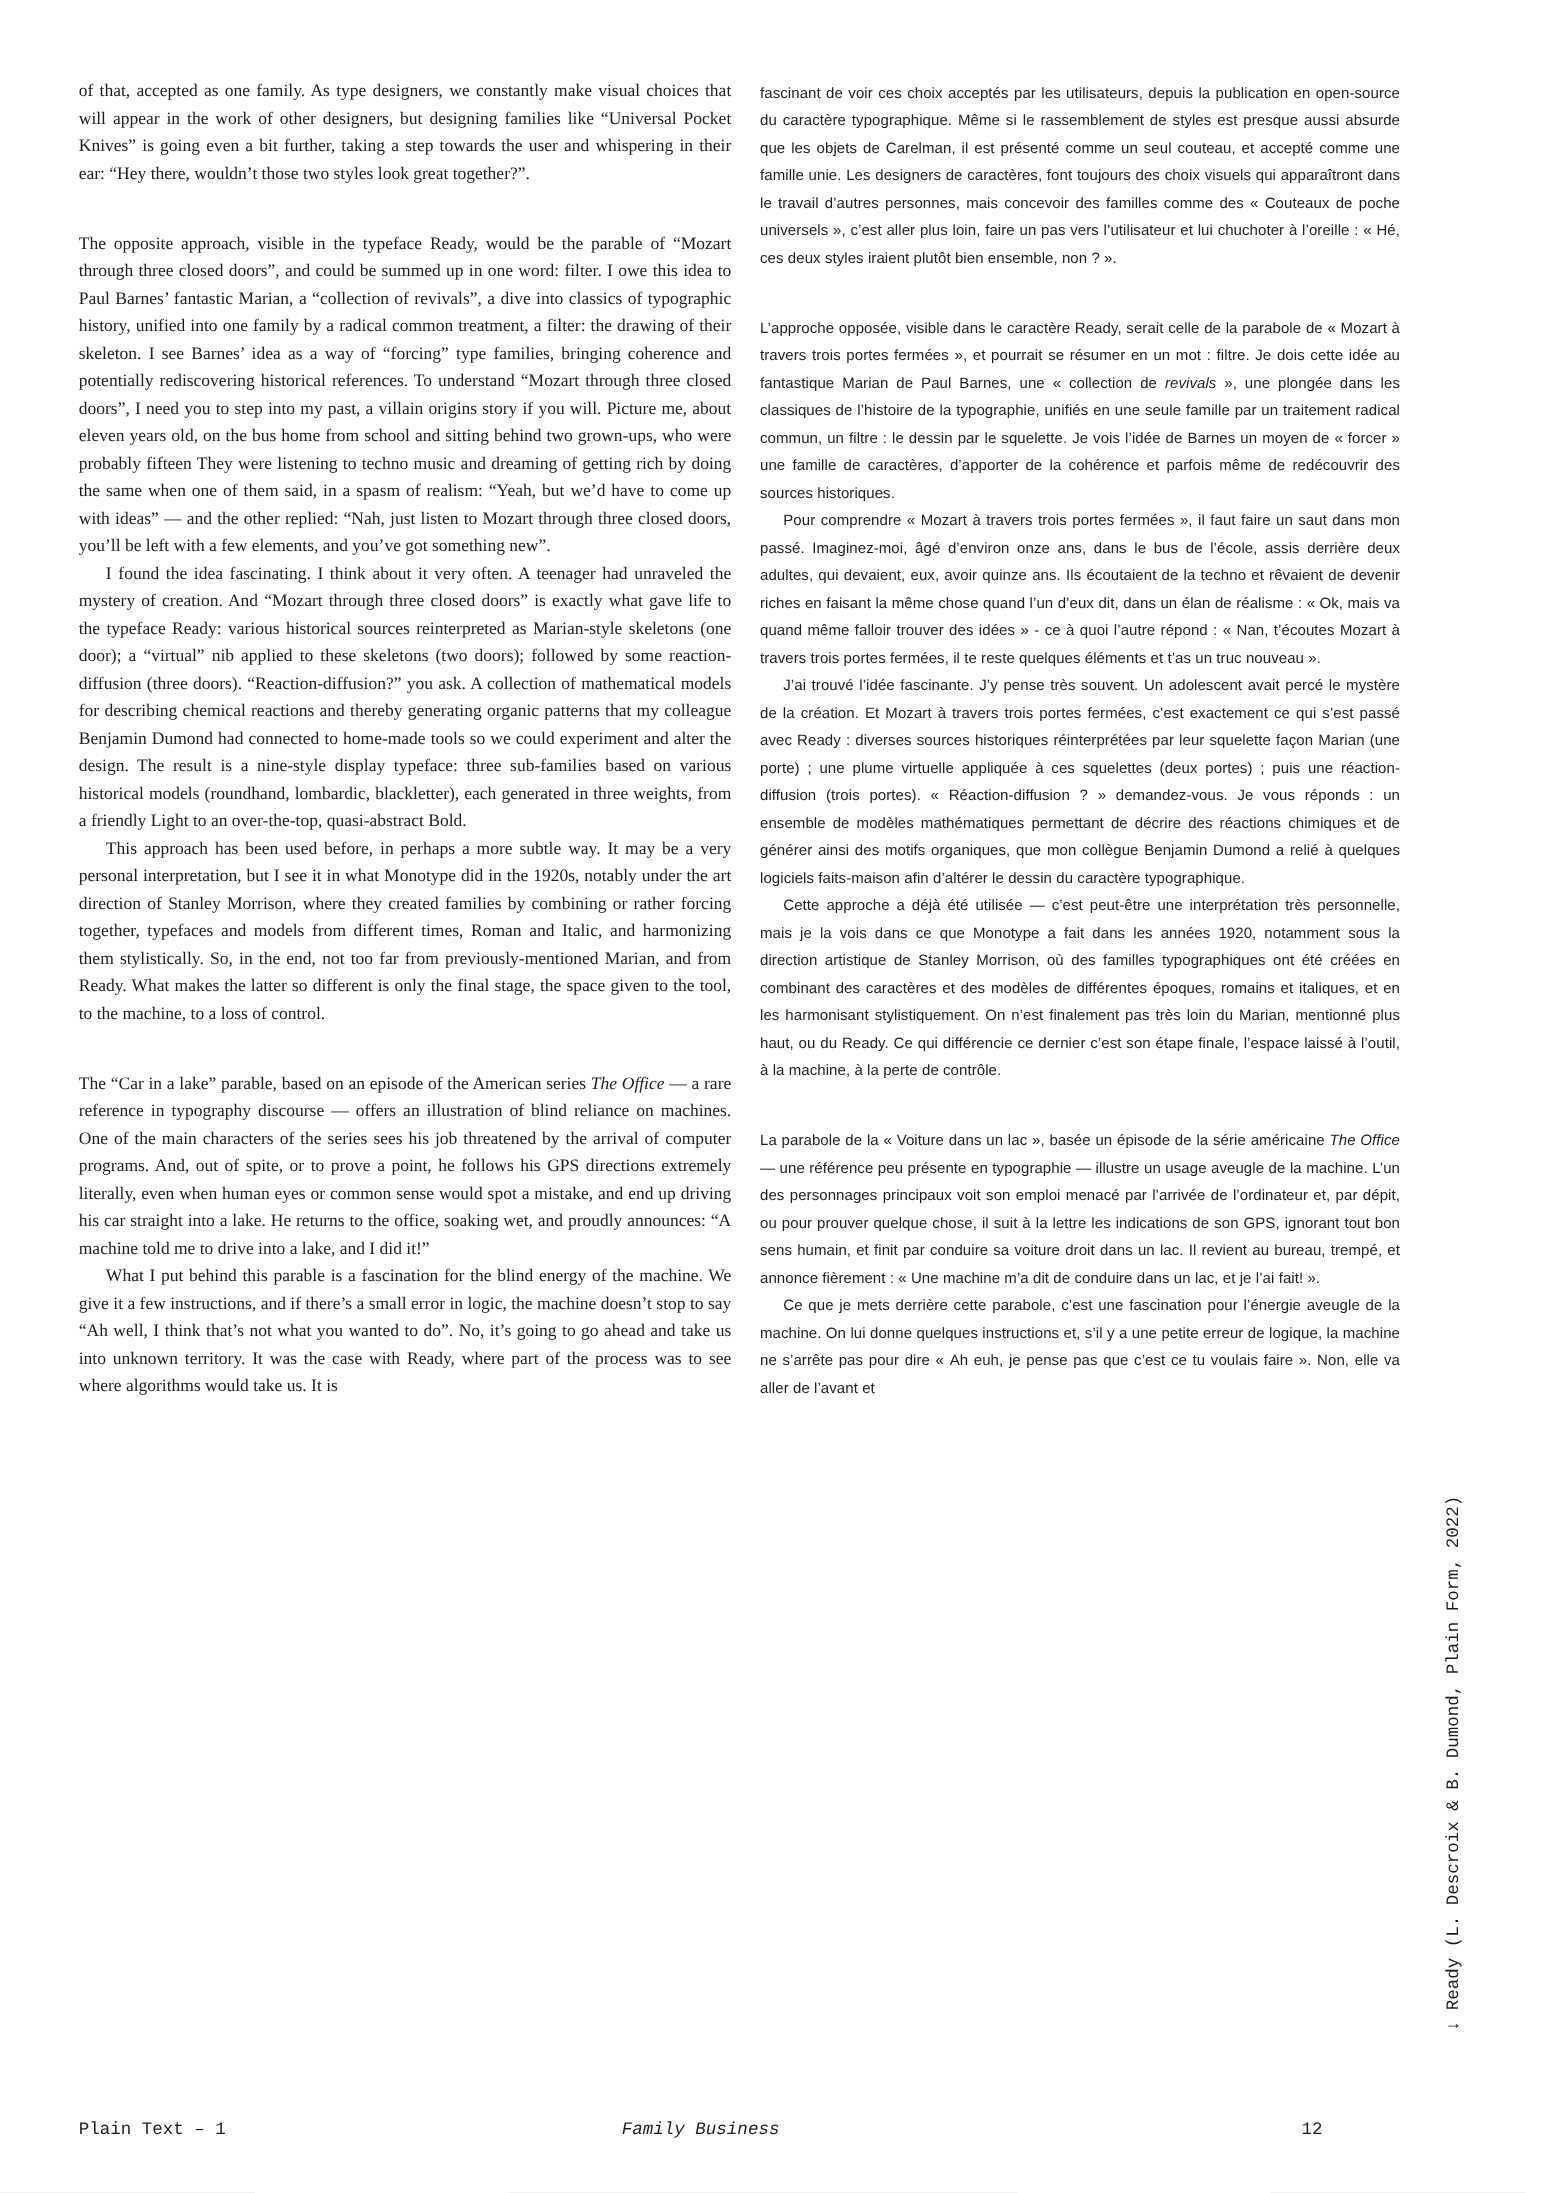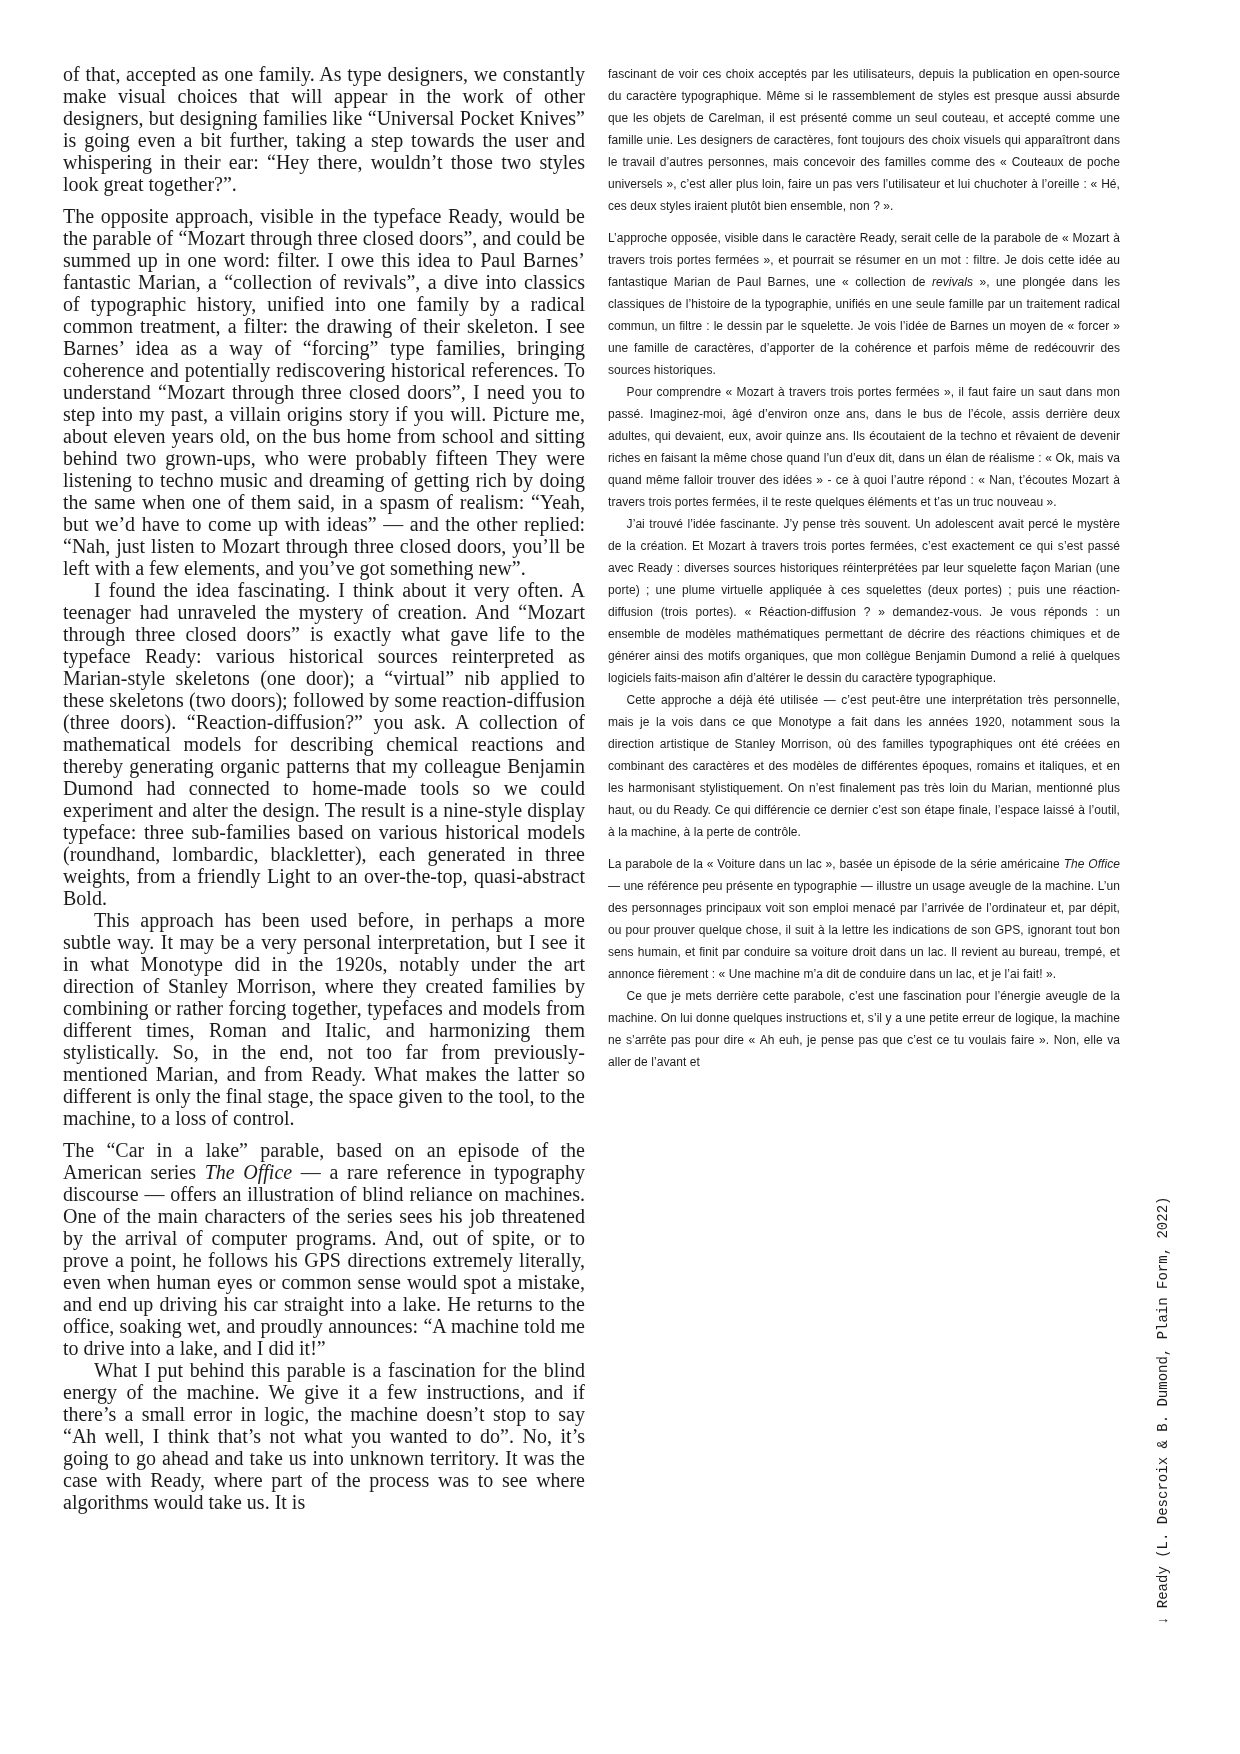--- a/index.html
+++ b/index.html
@@ -17,26 +17,26 @@
     overflow:hidden;
   }
   .text-block{
     position:absolute;
     left:63px;top:63px;
     display:flex;
     gap:23px;
   }
   .col{text-align:justify;}
   .col p{margin:0;}
-  .col p.gap{margin-top:10px;}
+  .col p.gap{margin-top:34px;}
   .col p.indent{text-indent:1.55em;}
   .col-en{
     width:522px;
     font-family:"Liberation Serif","DejaVu Serif",serif;
-    font-size:20px;line-height:22px;
+    font-size:14px;line-height:22px;
     hyphens:auto;-webkit-hyphens:auto;
   }
   .col-fr{
     width:512px;
     font-family:"Liberation Sans","DejaVu Sans",sans-serif;
     font-size:12px;line-height:22px;
     letter-spacing:0.005em;
     hyphens:auto;-webkit-hyphens:auto;
   }
   .sidebar-caption{
@@ -86,14 +86,19 @@
         <p class="indent">Pour comprendre «&nbsp;Mozart à travers trois portes fermées&nbsp;», il faut faire un saut dans mon passé. Imaginez-moi, âgé d’environ onze ans, dans le bus de l’école, assis derrière deux adultes, qui devaient, eux, avoir quinze ans. Ils écoutaient de la techno et rêvaient de devenir riches en faisant la même chose quand l’un d’eux dit, dans un élan de réalisme&nbsp;: «&nbsp;Ok, mais va quand même falloir trouver des idées&nbsp;» - ce à quoi l’autre répond&nbsp;: «&nbsp;Nan, t’écoutes Mozart à travers trois portes fermées, il te reste quelques éléments et t’as un truc nouveau&nbsp;».</p>
         <p class="indent">J’ai trouvé l’idée fascinante. J’y pense très souvent. Un adolescent avait percé le mystère de la création. Et Mozart à travers trois portes fermées, c’est exactement ce qui s’est passé avec Ready&nbsp;: diverses sources historiques réinterprétées par leur squelette façon Marian (une porte)&nbsp;; une plume virtuelle appliquée à ces squelettes (deux portes)&nbsp;; puis une réaction-diffusion (trois portes). «&nbsp;Réaction-diffusion&nbsp;?&nbsp;» demandez-vous. Je vous réponds&nbsp;: un ensemble de modèles mathématiques permettant de décrire des réactions chimiques et de générer ainsi des motifs organiques, que mon collègue Benjamin Dumond a relié à quelques logiciels faits-maison afin d’altérer le dessin du caractère typographique.</p>
         <p class="indent">Cette approche a déjà été utilisée — c’est peut-être une interprétation très personnelle, mais je la vois dans ce que Monotype a fait dans les années 1920, notamment sous la direction artistique de Stanley Morrison, où des familles typographiques ont été créées en combinant des caractères et des modèles de différentes époques, romains et italiques, et en les harmonisant stylistiquement. On n’est finalement pas très loin du Marian, mentionné plus haut, ou du Ready. Ce qui différencie ce dernier c’est son étape finale, l’espace laissé à l’outil, à la machine, à la perte de contrôle.</p>
         <p class="gap">La parabole de la «&nbsp;Voiture dans un lac&nbsp;», basée un épisode de la série américaine <i>The Office</i> — une référence peu présente en typographie — illustre un usage aveugle de la machine. L’un des personnages principaux voit son emploi menacé par l’arrivée de l’ordinateur et, par dépit, ou pour prouver quelque chose, il suit à la lettre les indications de son GPS, ignorant tout bon sens humain, et finit par conduire sa voiture droit dans un lac. Il revient au bureau, trempé, et annonce fièrement&nbsp;: «&nbsp;Une machine m’a dit de conduire dans un lac, et je l’ai fait!&nbsp;».</p>
         <p class="indent">Ce que je mets derrière cette parabole, c’est une fascination pour l’énergie aveugle de la machine. On lui donne quelques instructions et, s’il y a une petite erreur de logique, la machine ne s’arrête pas pour dire «&nbsp;Ah euh, je pense pas que c’est ce tu voulais faire&nbsp;». Non, elle va aller de l’avant et</p>
       </div>
   </div>
 
   <div class="sidebar-caption">↓ Ready (L. Descroix &amp; B. Dumond, Plain Form, 2022)</div>
 
+  <div class="footer">
+    <span class="left">Plain Text – 1</span>
+    <span class="center">Family Business</span>
+    <span class="right">12</span>
+  </div>
 
 </div>
 
 </body></html>

